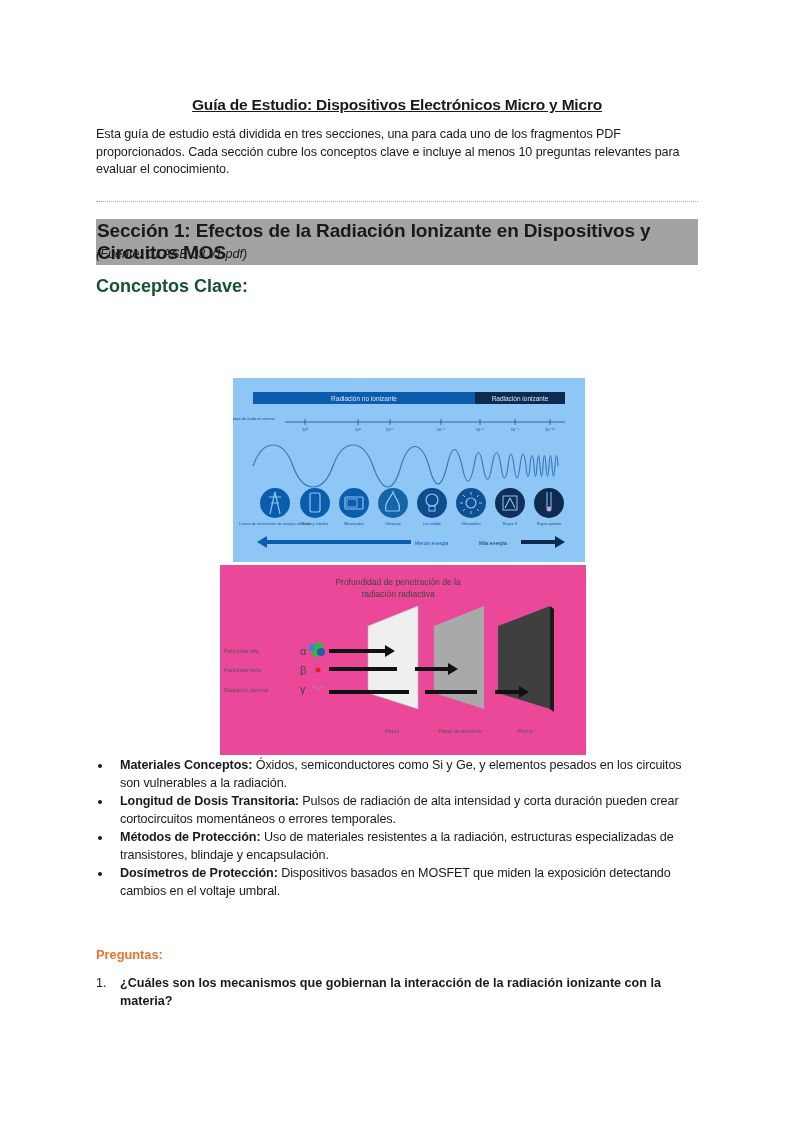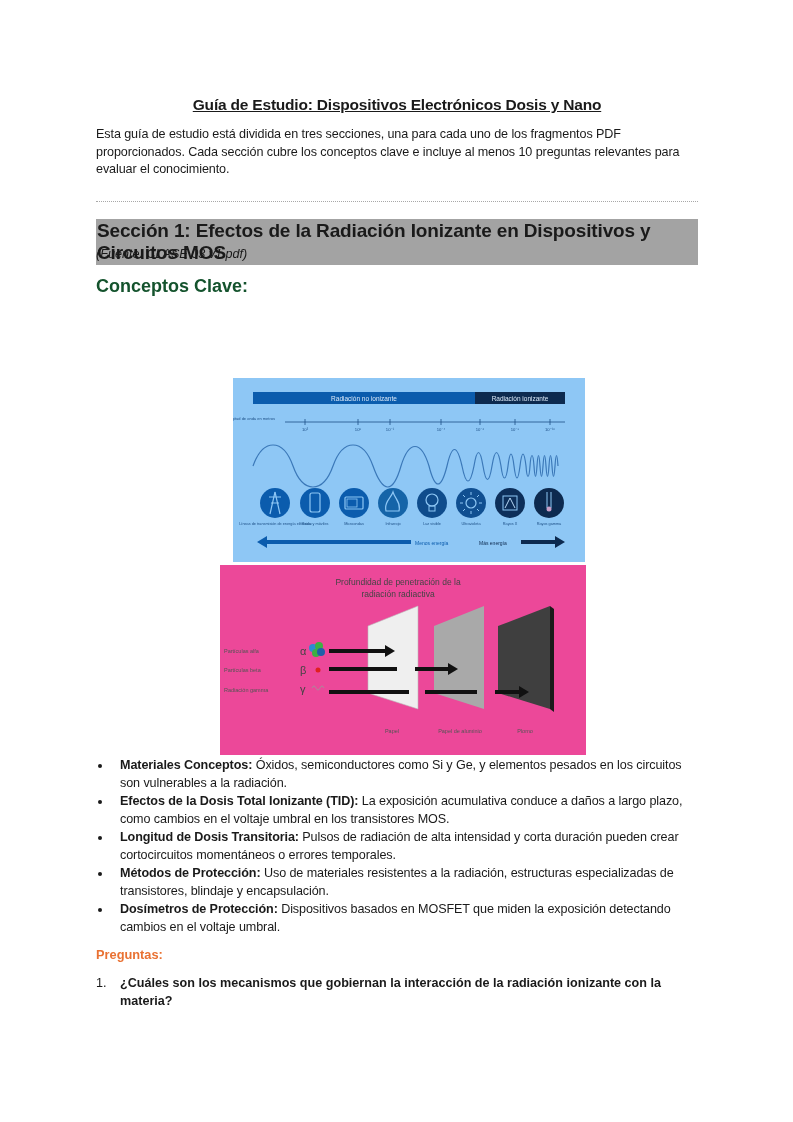--- a/index.html
+++ b/index.html
@@ -59,21 +59,21 @@
   }
   ol.questions li .num { position: absolute; left: 0; top: 0; font-weight: normal; }
 
   .svgtext { font-family: "Liberation Sans", "DejaVu Sans", sans-serif; }
 </style>
 </head>
 <body>
 
 <div class="page">
 
-  <div class="title">Guía de Estudio: Dispositivos Electrónicos Dosis y Nano</div>
+  <div class="title">Guía de Estudio: Dispositivos Electrónicos Micro y Micro</div>
   <div class="intro">Esta guía de estudio está dividida en tres secciones, una para cada uno de los fragmentos PDF proporcionados. Cada sección cubre los conceptos clave e incluye al menos 10 preguntas relevantes para evaluar el conocimiento.</div>
   <div class="hr"></div>
 
   <div class="section-heading">Sección 1: Efectos de la Radiación Ionizante en Dispositivos y Circuitos MOS</div>
   <div class="source">(Fuente: CLASE 03 v1.pdf)</div>
   <div class="concepts-heading">Conceptos Clave:</div>
 
   <ul class="bullets bullets-a">
   </ul>
 
@@ -228,24 +228,20 @@
     </svg>
   </div>
 
   <ul class="bullets bullets-b">
     <li>
       <span class="dot"></span>
       <b>Materiales Conceptos:</b><span> Óxidos, semiconductores como Si y Ge, y elementos pesados en los circuitos son vulnerables a la radiación.</span>
     </li>
     <li>
       <span class="dot"></span>
-      <b>Efectos de la Dosis Total Ionizante (TID):</b><span> La exposición acumulativa conduce a daños a largo plazo, como cambios en el voltaje umbral en los transistores MOS.</span>
-    </li>
-    <li>
-      <span class="dot"></span>
       <b>Longitud de Dosis Transitoria:</b><span> Pulsos de radiación de alta intensidad y corta duración pueden crear cortocircuitos momentáneos o errores temporales.</span>
     </li>
     <li>
       <span class="dot"></span>
       <b>Métodos de Protección:</b><span> Uso de materiales resistentes a la radiación, estructuras especializadas de transistores, blindaje y encapsulación.</span>
     </li>
     <li>
       <span class="dot"></span>
       <b>Dosímetros de Protección:</b><span> Dispositivos basados en MOSFET que miden la exposición detectando cambios en el voltaje umbral.</span>
     </li>

